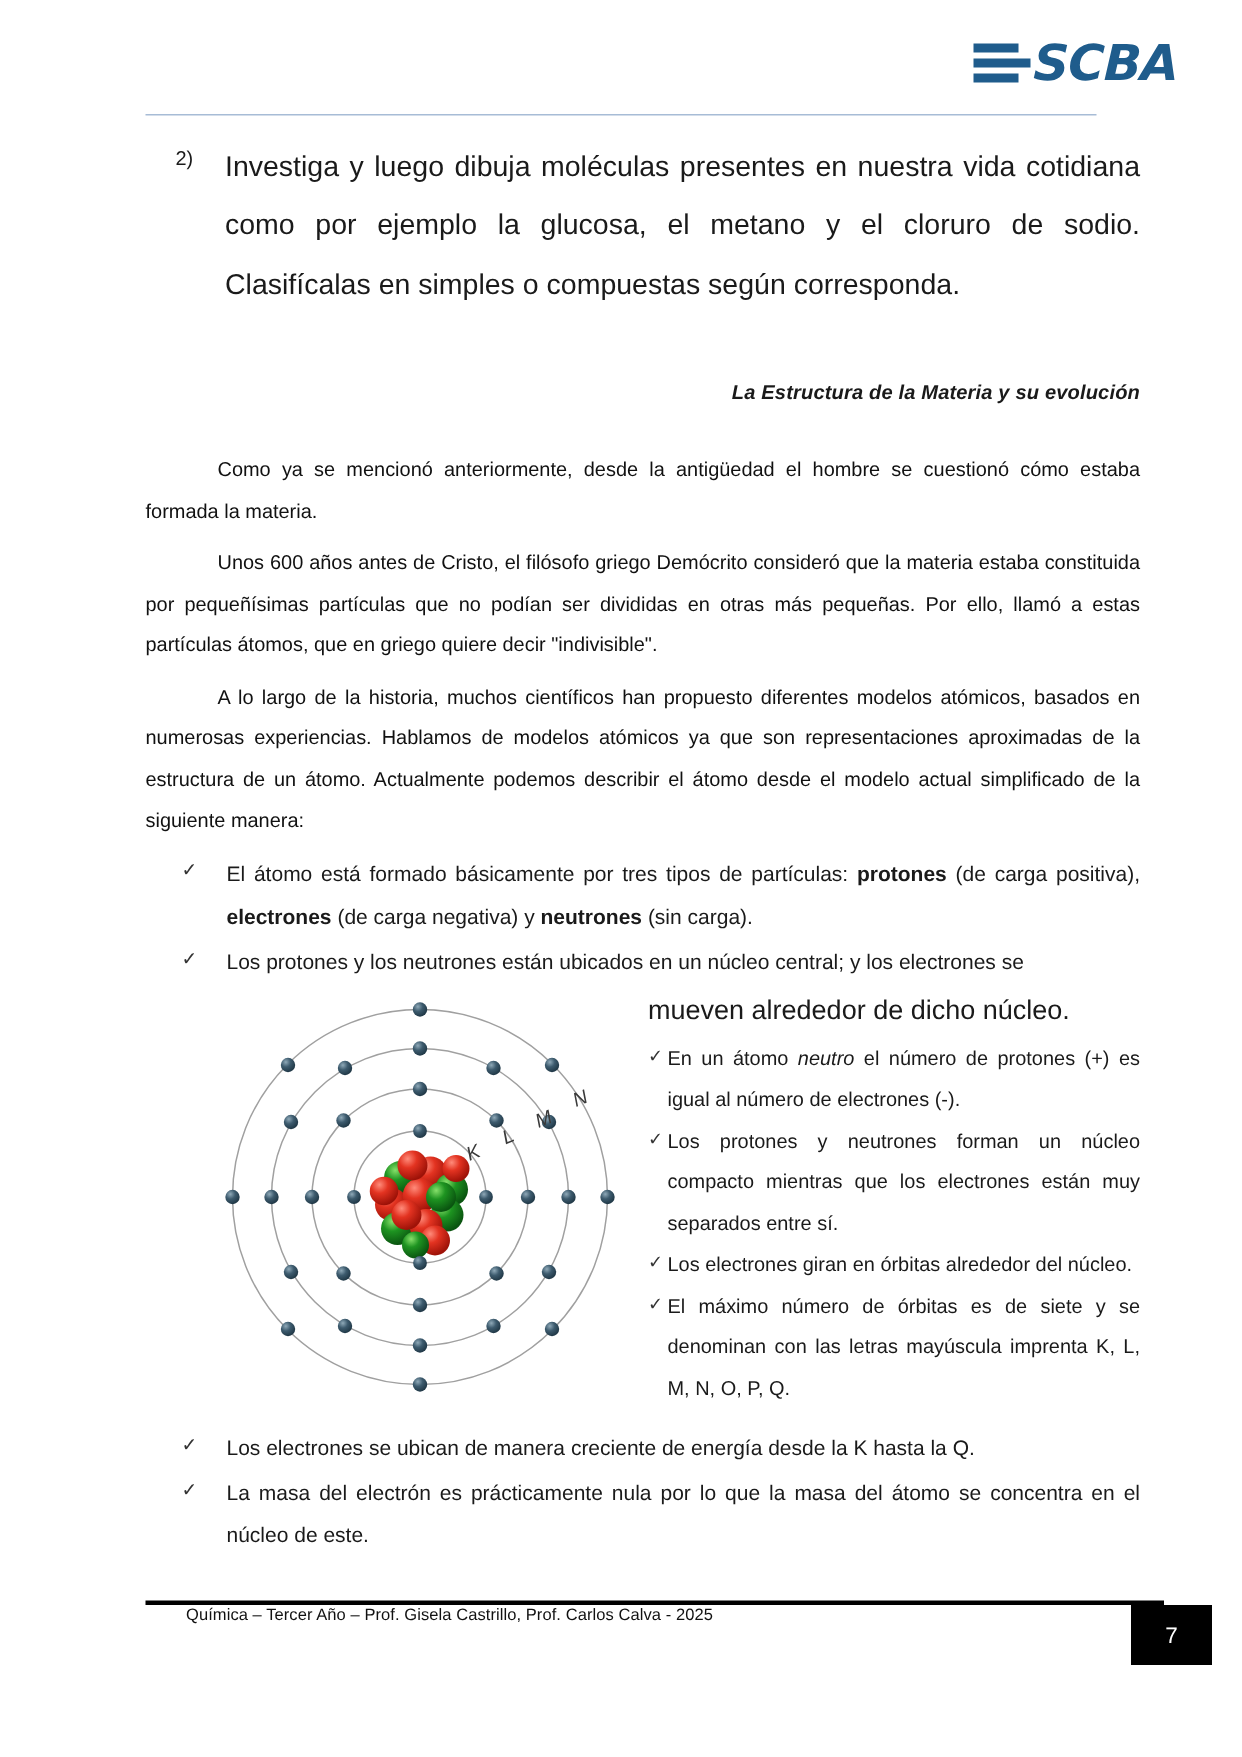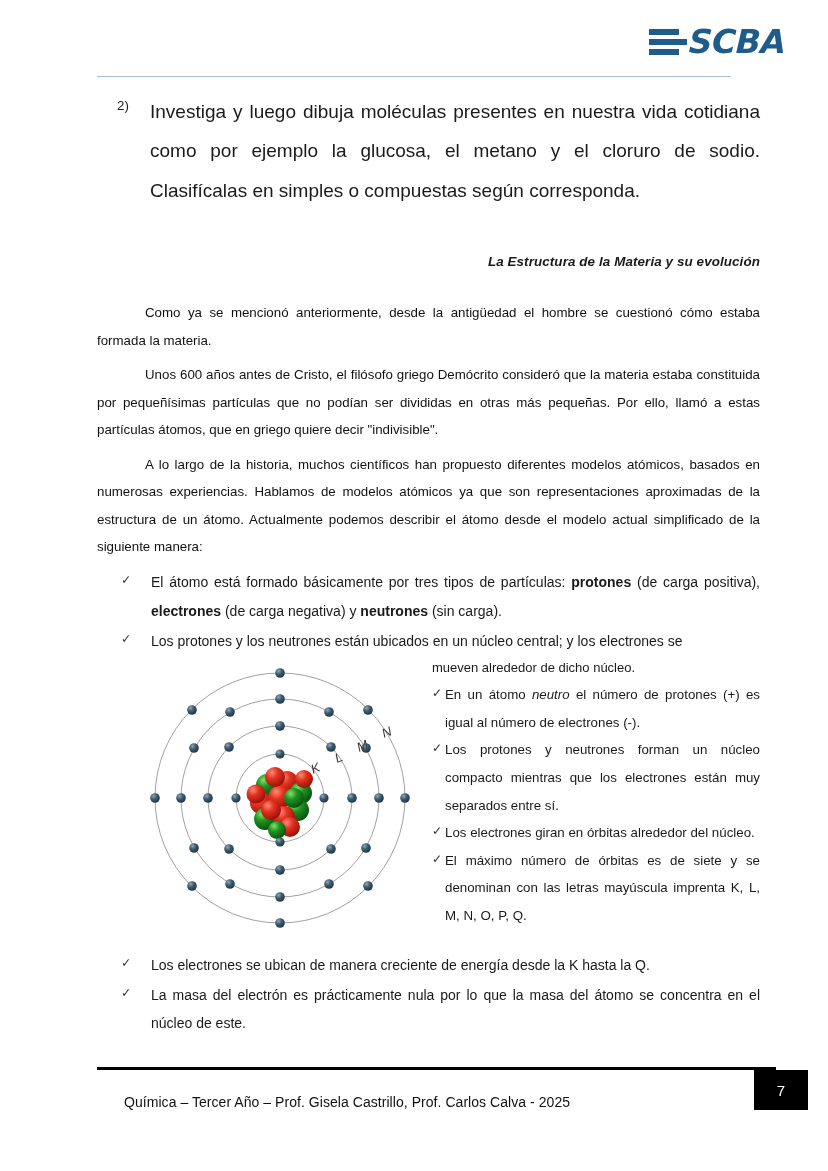--- a/index.html
+++ b/index.html
@@ -140,21 +140,21 @@
     left: 52px;
     top: 12px;
     width: 262px;
     height: 262px;
   }
   .side-col {
     margin-left: 335px;
     padding-top: 0px;
   }
   .side-line {
-    font-size: 13px;
+    font-size: 18px;
     line-height: 2.07;
     text-align: justify;
   }
   .side-check {
     display: flex;
     font-size: 13.3px;
     line-height: 2.07;
   }
   .side-check .tick2 {
     flex: 0 0 13px;
@@ -177,22 +177,22 @@
   .footer-rule {
     position: absolute;
     left: 97px; right: 52px;
     top: 6px;
     height: 3px;
     background: #000;
   }
   .footer-text {
     position: absolute;
     left: 124px;
-    top: 33px;
-    font-size: 14px;
+    top: 10px;
+    font-size: 11px;
     color: #111;
     letter-spacing: 0.05px;
   }
   .page-badge {
     position: absolute;
     right: 20px;
     top: 9px;
     width: 54px;
     height: 40px;
     background: #000;

